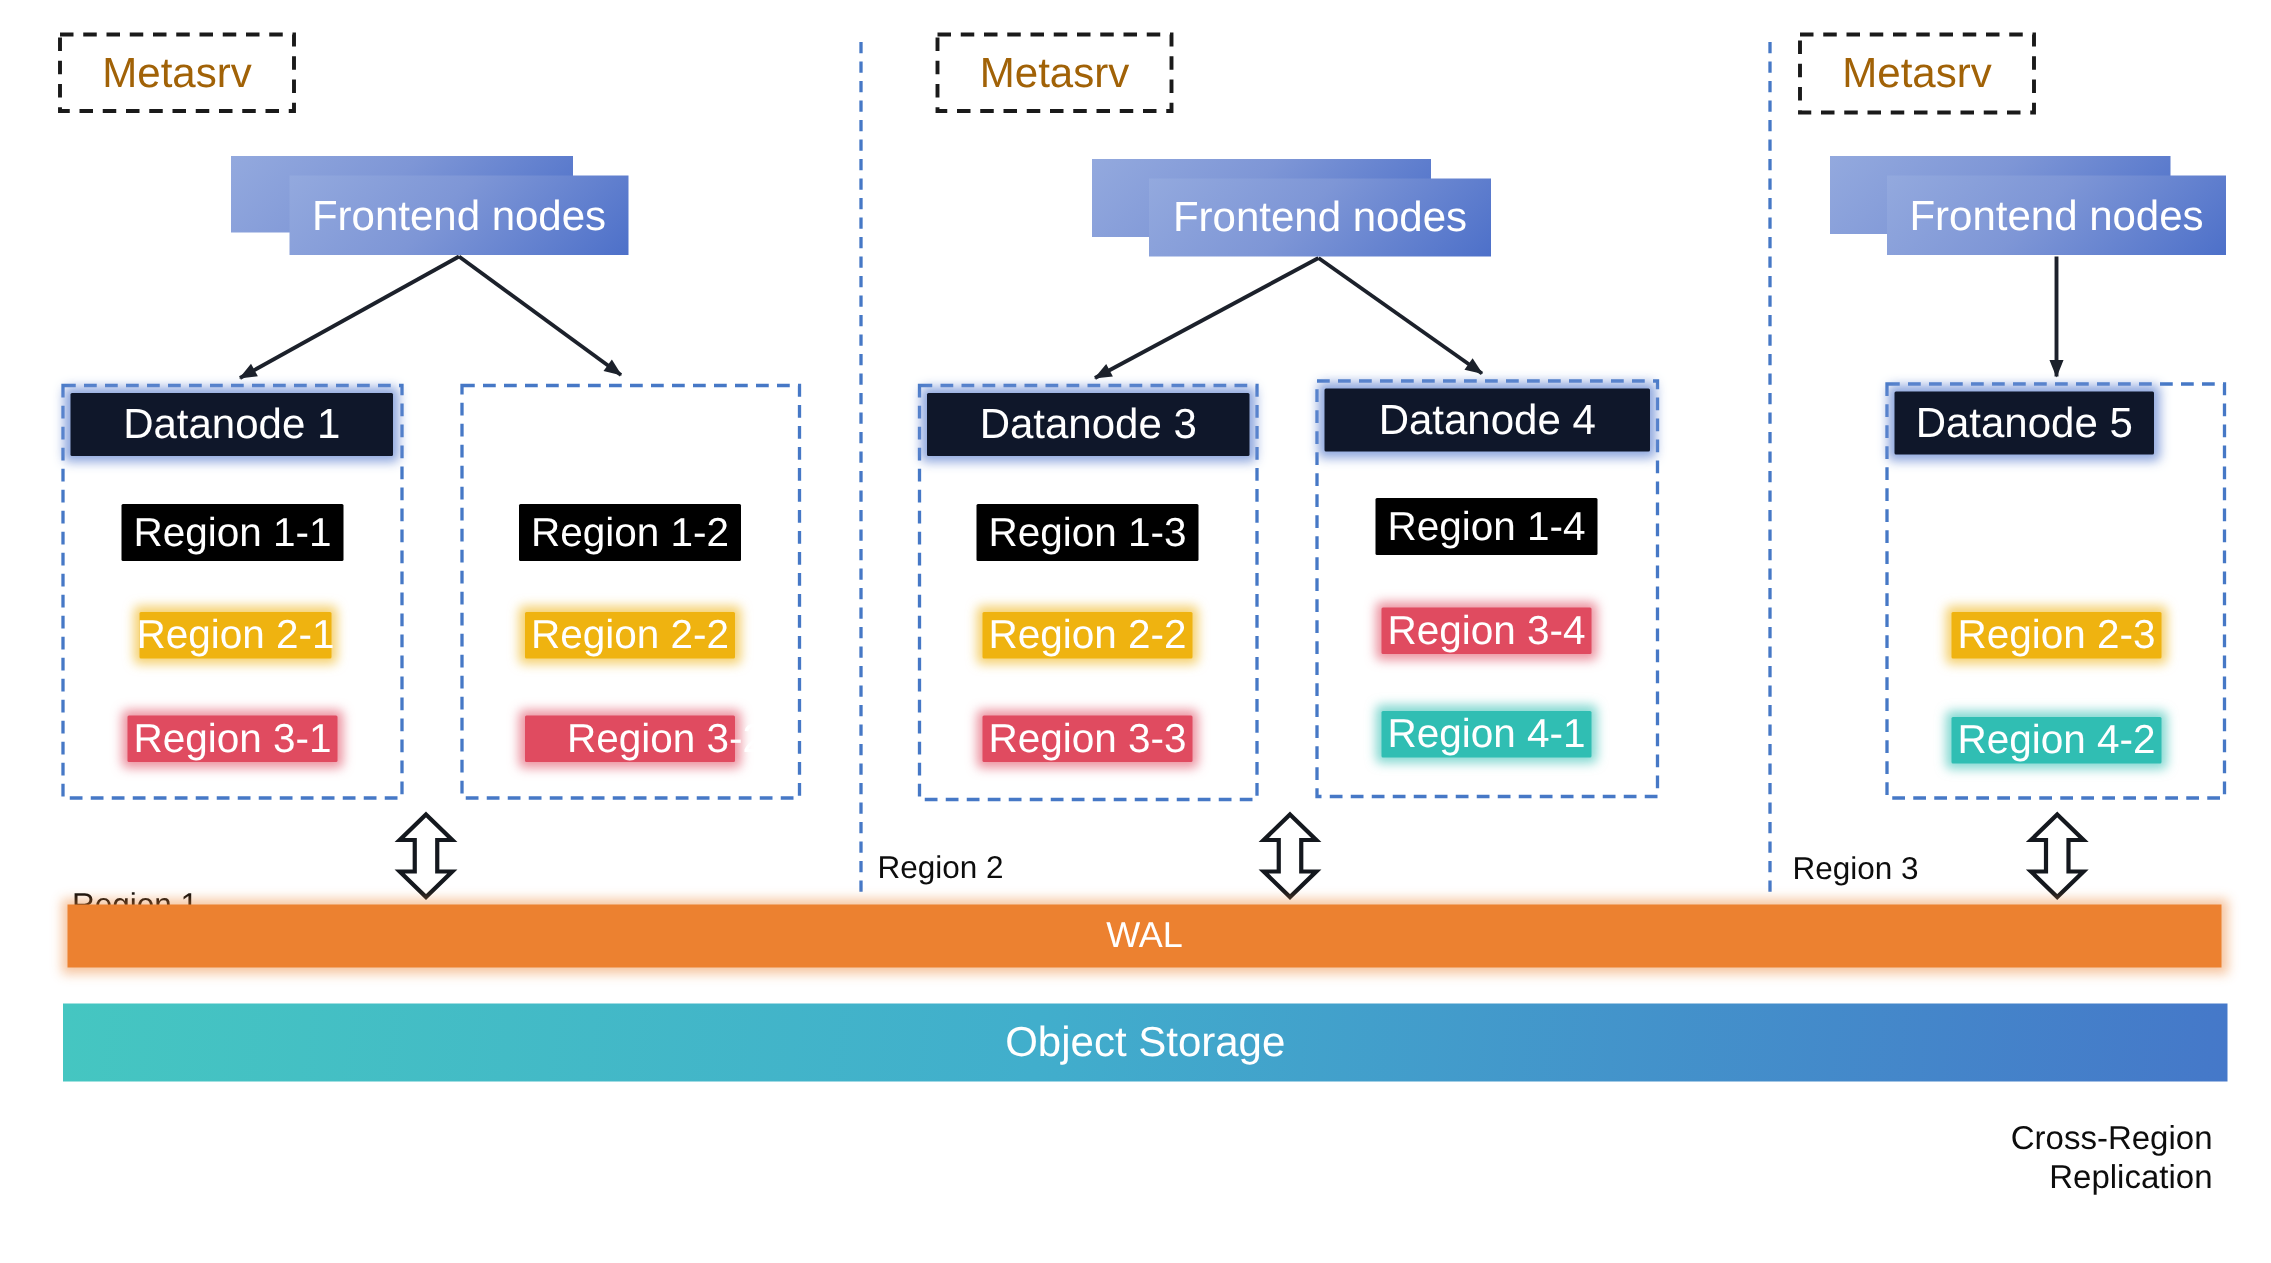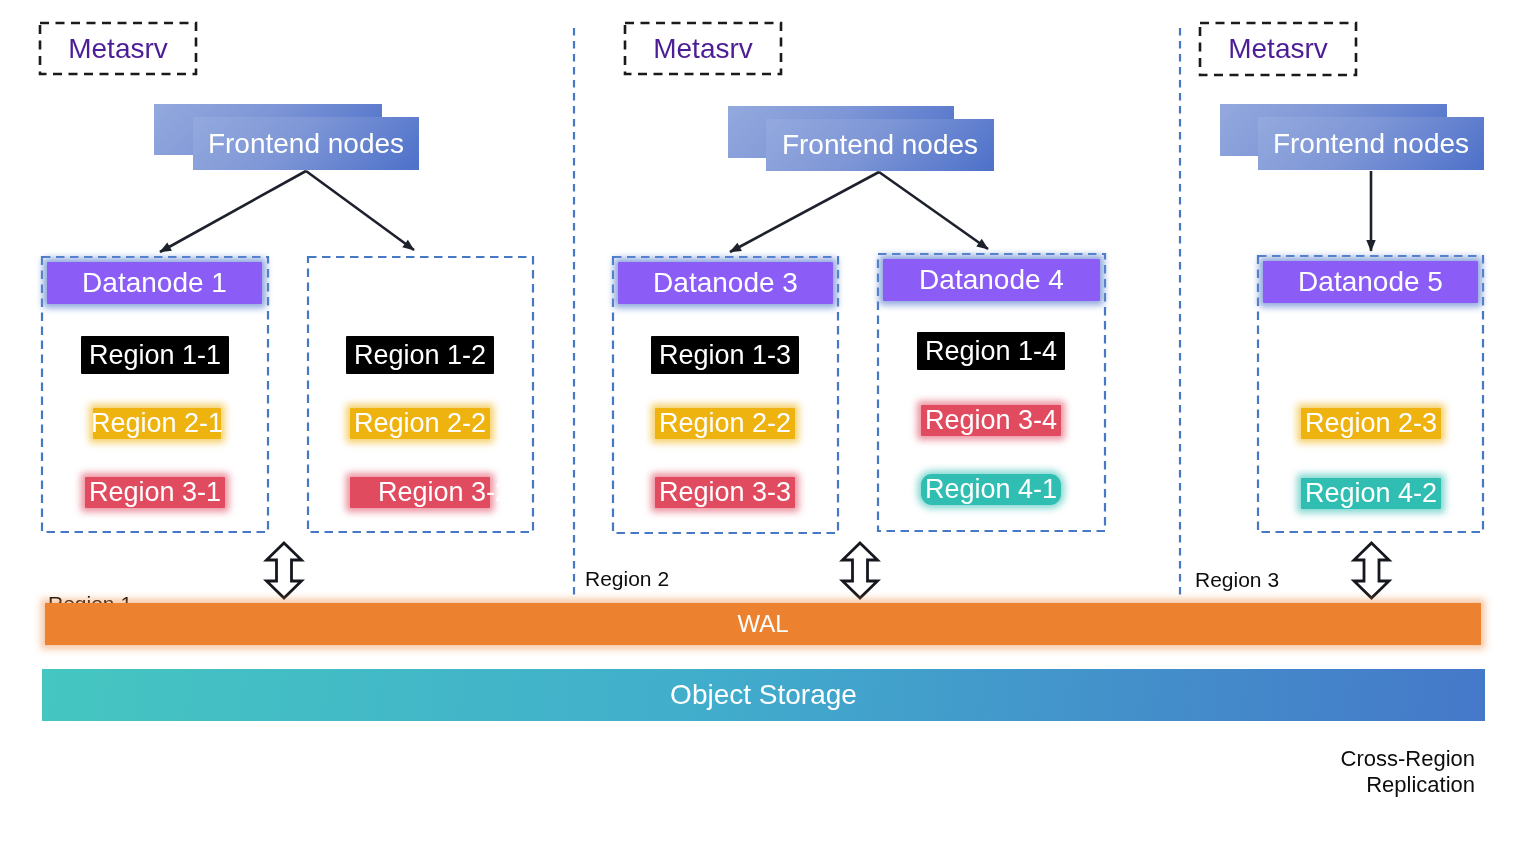--- a/index.html
+++ b/index.html
@@ -19,32 +19,32 @@
   }
   .abs { position: absolute; box-sizing: border-box; }
   .center-text {
     display: flex;
     align-items: center;
     justify-content: center;
     white-space: nowrap;
   }
   .metasrv-label {
     font-size: 28px;
-    color: #4c1d95;
+    color: #a16207;
   }
   .frontend-back {
     background: linear-gradient(135deg, #93a9de 0%, #7e96d6 45%, #4d70c9 100%);
   }
   .frontend-front {
     background: linear-gradient(135deg, #93a9de 0%, #7e96d6 45%, #4d70c9 100%);
     font-size: 28px;
     color: #ffffff;
   }
   .dn-header {
-    background: #8b5cf6;
+    background: #0f172a;
     box-shadow: 0 0 7px 4px rgba(122, 152, 216, 0.85);
     border-radius: 1px;
     font-size: 28px;
     color: #ffffff;
   }
   .chip {
     font-size: 27px;
     color: #ffffff;
     border-radius: 1px;
   }
@@ -142,23 +142,23 @@
   <div class="abs center-text chip" style="left:350px; top:477px; width:140px; height:31px;padding-left:48px;" data-color="red">Region 3-2</div>
 
   <div class="abs center-text dn-header" style="left:618px; top:262px; width:215px; height:42px;">Datanode 3</div>
   <div class="abs center-text chip" style="left:651px; top:336px; width:148px; height:38px;" data-color="green">Region 1-3</div>
   <div class="abs center-text chip" style="left:655px; top:408px; width:140px; height:31px;" data-color="yellow">Region 2-2</div>
   <div class="abs center-text chip" style="left:655px; top:477px; width:140px; height:31px;" data-color="red">Region 3-3</div>
 
   <div class="abs center-text dn-header" style="left:883px; top:259px; width:217px; height:42px;">Datanode 4</div>
   <div class="abs center-text chip" style="left:917px; top:332px; width:148px; height:38px;" data-color="green">Region 1-4</div>
   <div class="abs center-text chip" style="left:921px; top:405px; width:140px; height:31px;" data-color="red">Region 3-4</div>
-  <div class="abs center-text chip" style="left:921px; top:474px; width:140px; height:31px;border-radius:11px;" data-color="teal">Region 4-1</div>
+  <div class="abs center-text chip" style="left:921px; top:474px; width:140px; height:31px;" data-color="teal">Region 4-1</div>
 
-  <div class="abs center-text dn-header" style="left:1263px; top:261px; width:215px; height:42px;">Datanode 5</div>
+  <div class="abs center-text dn-header" style="left:1263px; top:261px; width:173px; height:42px;">Datanode 5</div>
   <div class="abs center-text chip" style="left:1301px; top:408px; width:140px; height:31px;" data-color="yellow">Region 2-3</div>
   <div class="abs center-text chip" style="left:1301px; top:478px; width:140px; height:31px;" data-color="teal">Region 4-2</div>
 
   <div class="abs center-text wal-bar" style="left:45px; top:603px; width:1436px; height:42px;">WAL</div>
 
   <div class="abs footnote" style="right:39px; top:746px; width:300px;">
     <div>Cross-Region</div>
     <div>Replication</div>
   </div>
 

